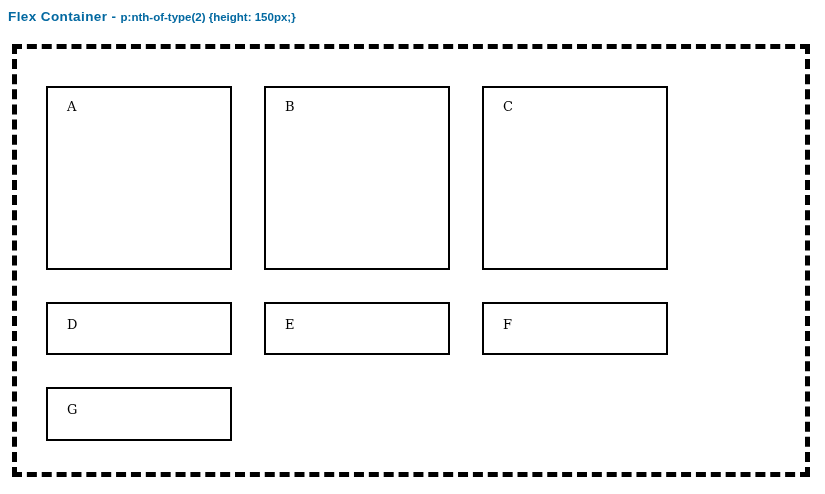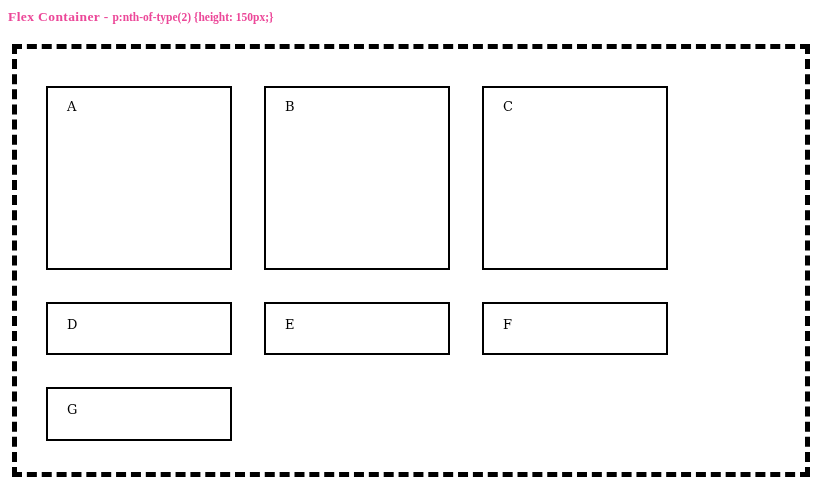--- a/index.html
+++ b/index.html
@@ -14,23 +14,23 @@
     font-family: "DejaVu Sans", sans-serif;
     position: relative;
   }
 
   
   #page-title {
     position: absolute;
     left: 8px;
     top: 8px;
     white-space: nowrap;
-    font-family: Liberation Serif, serif;
+    font-family: Liberation Sans, sans-serif;
     font-weight: bold;
-    color: #ec4899;
+    color: #0369a1;
     line-height: 16px;
   }
   #page-title .title-main {
     font-size: 13.5px;
     letter-spacing: 0.4px;
   }
   #page-title .title-rule {
     font-size: 11.5px;
     letter-spacing: 0px;
   }

